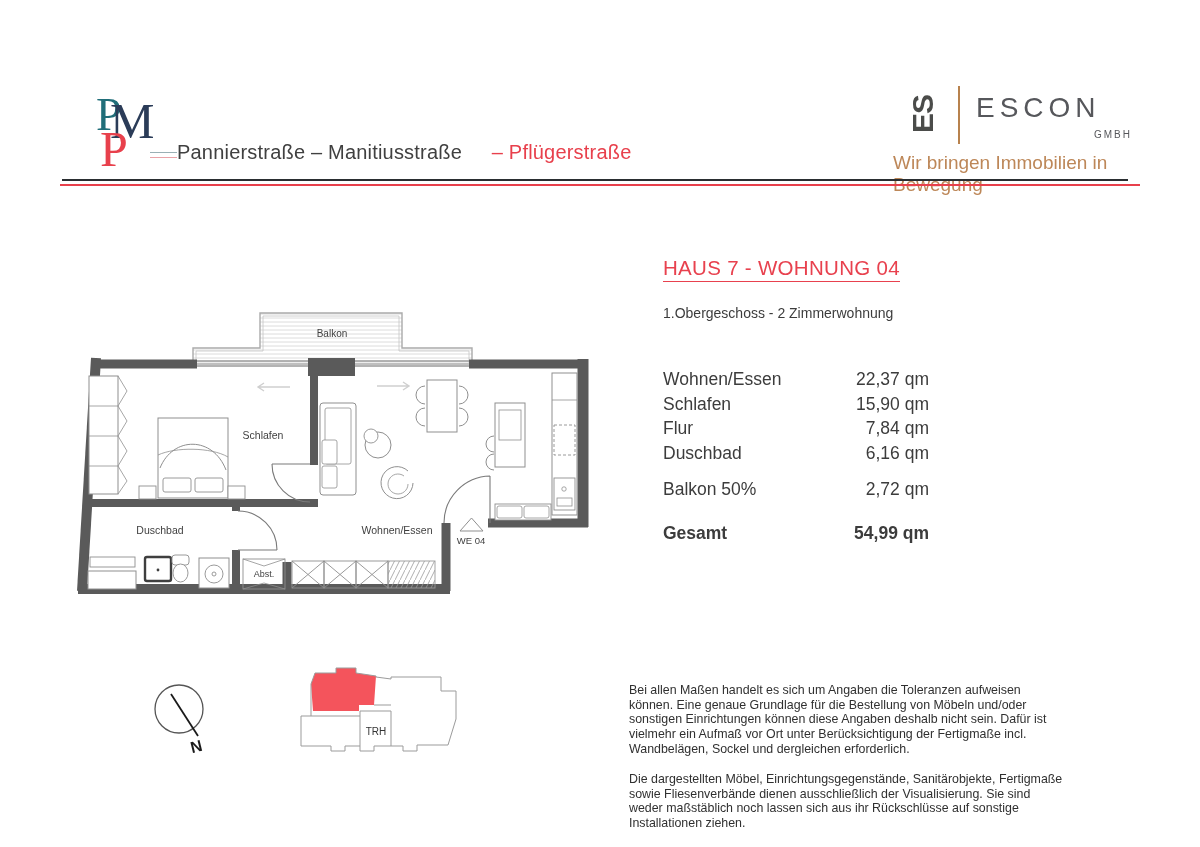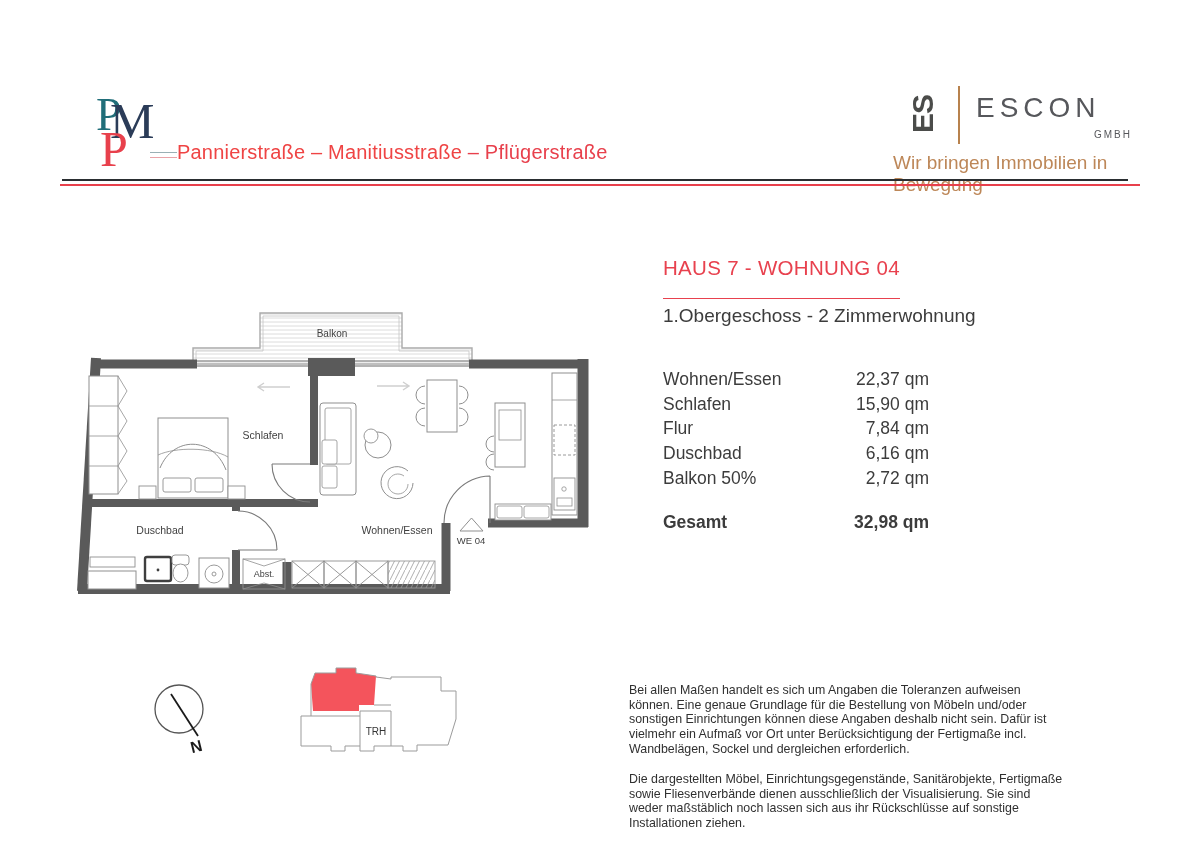--- a/index.html
+++ b/index.html
@@ -12,46 +12,46 @@
   
   .pm-letter{position:absolute;font-family:"Liberation Serif",serif;line-height:1;font-weight:400;}
   .pm-p-top{left:96px;top:92px;font-size:46px;color:#206e79;}
   .pm-m{left:110px;top:96px;font-size:50px;color:#2b3c58;}
   .pm-p-bottom{left:100px;top:124px;font-size:50px;color:#e8404c;}
   .pm-line{position:absolute;height:1px;width:27px;}
   .pm-line1{left:150px;top:152px;background:#9ab0b5;}
   .pm-line2{left:150px;top:157px;background:#e9a3a8;}
 
   .street-title{position:absolute;left:177px;top:141px;font-size:20px;letter-spacing:.2px;}
-  .street-title .t1{color:#ef4444;text-align:right;}
-  .street-title .t2{color:#e8404c;}
+  .street-title .t1{color:#404040;text-align:right;}
+  .street-title .t2{color:#e8404c;margin-left:24px;}
 
   .escon-mark{position:absolute;left:896px;top:84px;width:54px;height:60px;
     display:flex;align-items:center;justify-content:center;}
   .escon-mark span{display:block;transform:rotate(-90deg);font-size:30px;font-weight:bold;
     letter-spacing:-1px;color:#4b4c4a;font-family:"Liberation Sans",sans-serif;}
   .escon-divider{position:absolute;left:958px;top:86px;width:2px;height:58px;background:#b8824d;}
   .escon-name{position:absolute;left:976px;top:92px;font-size:28px;letter-spacing:5px;color:#56575b;}
   .escon-suffix{position:absolute;left:976px;top:129px;width:156px;text-align:right;
     font-size:10px;letter-spacing:2px;color:#56575b;}
   .escon-tagline{position:absolute;left:893px;top:152px;font-size:19px;color:#bd8758;}
 
   .rule-dark{position:absolute;left:62px;top:179px;width:1066px;height:2px;background:#2a2e31;}
   .rule-red{position:absolute;left:60px;top:184px;width:1080px;height:2px;background:#e8404c;}
 
   
   .listing-title{position:absolute;left:663px;top:256px;font-size:20.5px;letter-spacing:.3px;
-    color:#e8414e;border-bottom:1.5px solid #e8414e;padding-bottom:18px;}
-  .listing-subtitle{position:absolute;left:663px;top:305px;font-size:19px;color:#3c3c3c;}
+    color:#e8414e;border-bottom:1.5px solid #e8414e;padding-bottom:1px;}
+  .listing-subtitle{position:absolute;left:663px;top:305px;font-size:14px;color:#3c3c3c;}
 
   .rooms-table{position:absolute;left:663px;top:369px;width:266px;font-size:17.5px;color:#3c3c3c;}
   .room-row{display:flex;line-height:1.15;margin-bottom:4.5px;}
   .room-row .lbl{flex:1;}
   .room-row .val{width:100px;text-align:right;}
-  .row-balcony{margin-top:4px;}
+  .row-balcony{margin-top:16px;}
   .row-total{margin-top:24px;font-weight:bold;}
 
   
   .plan-svg{position:absolute;left:75px;top:300px;}
   .plan-label{font-family:"Liberation Sans",sans-serif;fill:#3f3f3f;}
   .wall{stroke:#5a5a5a;fill:none;}
   .thin{stroke:#9a9a9a;fill:none;}
   .furn{stroke:#8f8f8f;fill:#ffffff;}
   .furnl{stroke:#8f8f8f;fill:none;}
   .door{stroke:#7a7a7a;fill:none;stroke-width:1.1;}
@@ -111,21 +111,21 @@
     <div class="room-row">
       <span class="lbl">Duschbad</span>
       <span class="val">6,16 qm</span>
     </div>
     <div class="room-row row-balcony">
       <span class="lbl">Balkon 50%</span>
       <span class="val">2,72 qm</span>
     </div>
     <div class="room-row row-total">
       <span class="lbl">Gesamt</span>
-      <span class="val">32,98 qm</span>
+      <span class="val">54,99 qm</span>
     </div>
   </div>
 
   <svg class="plan-svg" width="520" height="310" viewBox="0 0 520 310">
     <defs>
       <pattern id="hatchH" width="4" height="4" patternUnits="userSpaceOnUse">
         <path d="M0 2 H4" stroke="#dcdcdc" stroke-width="1"></path>
       </pattern>
       <pattern id="hatchD" width="5" height="10" patternUnits="userSpaceOnUse">
         <path d="M0 10 L5 0" stroke="#9a9a9a" stroke-width="0.8"></path>

